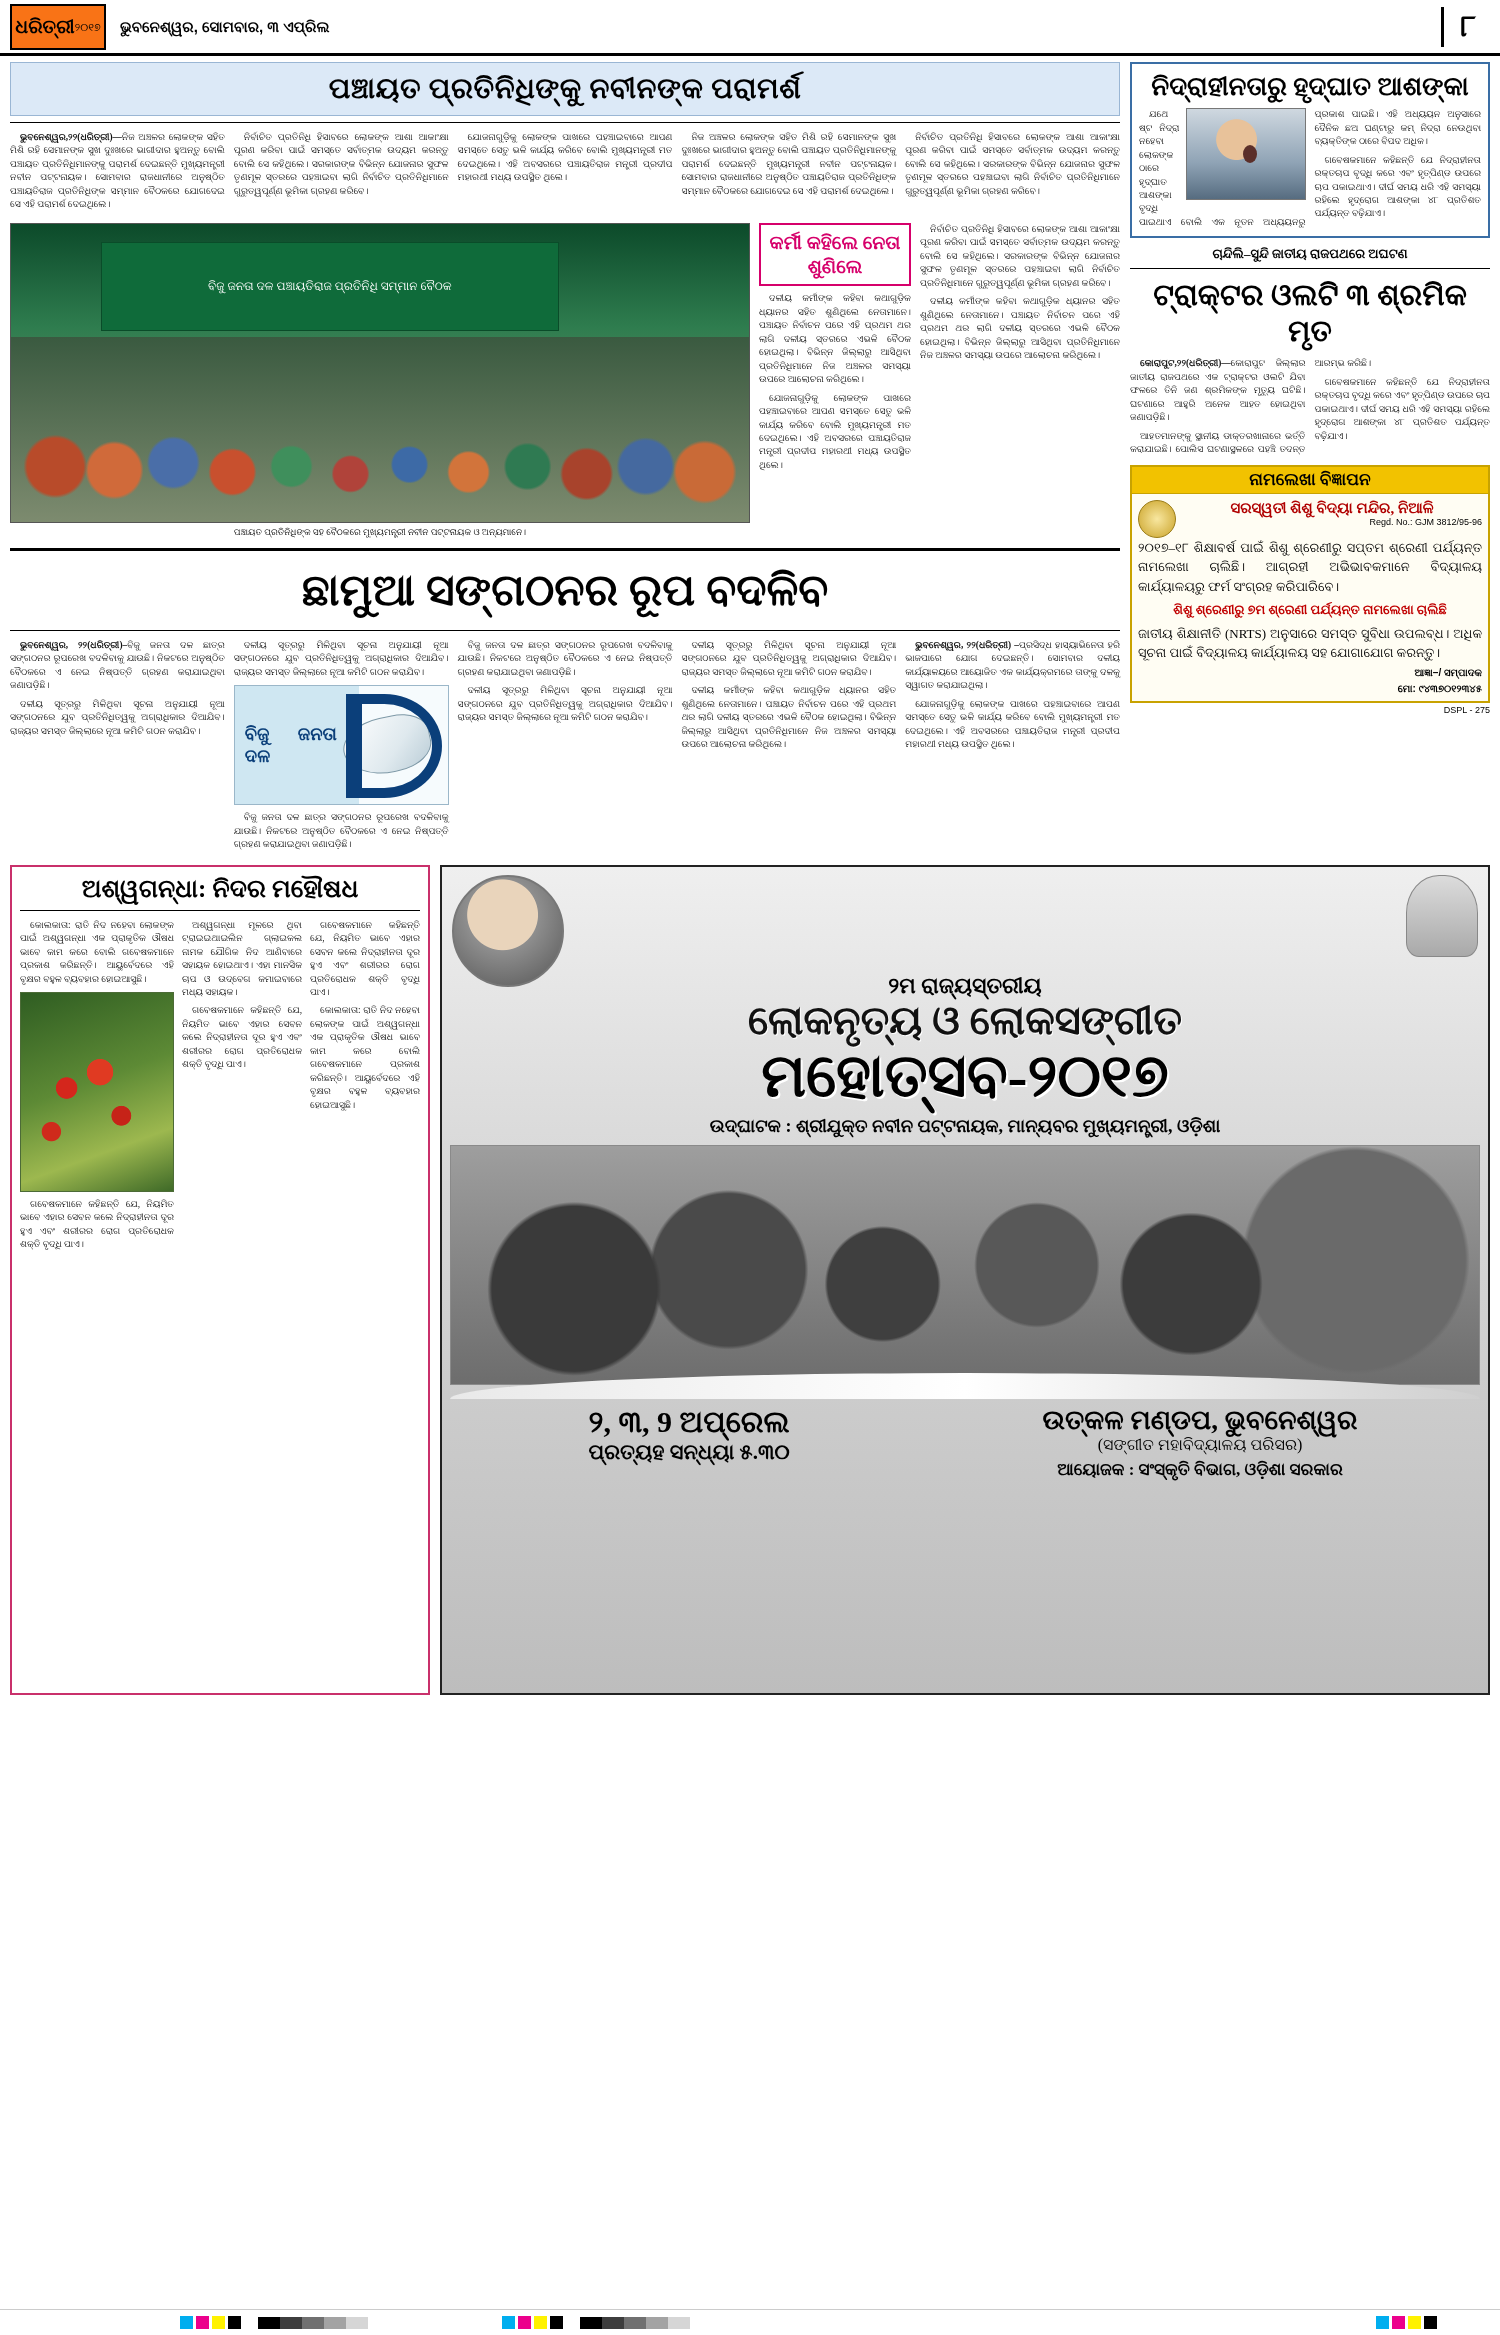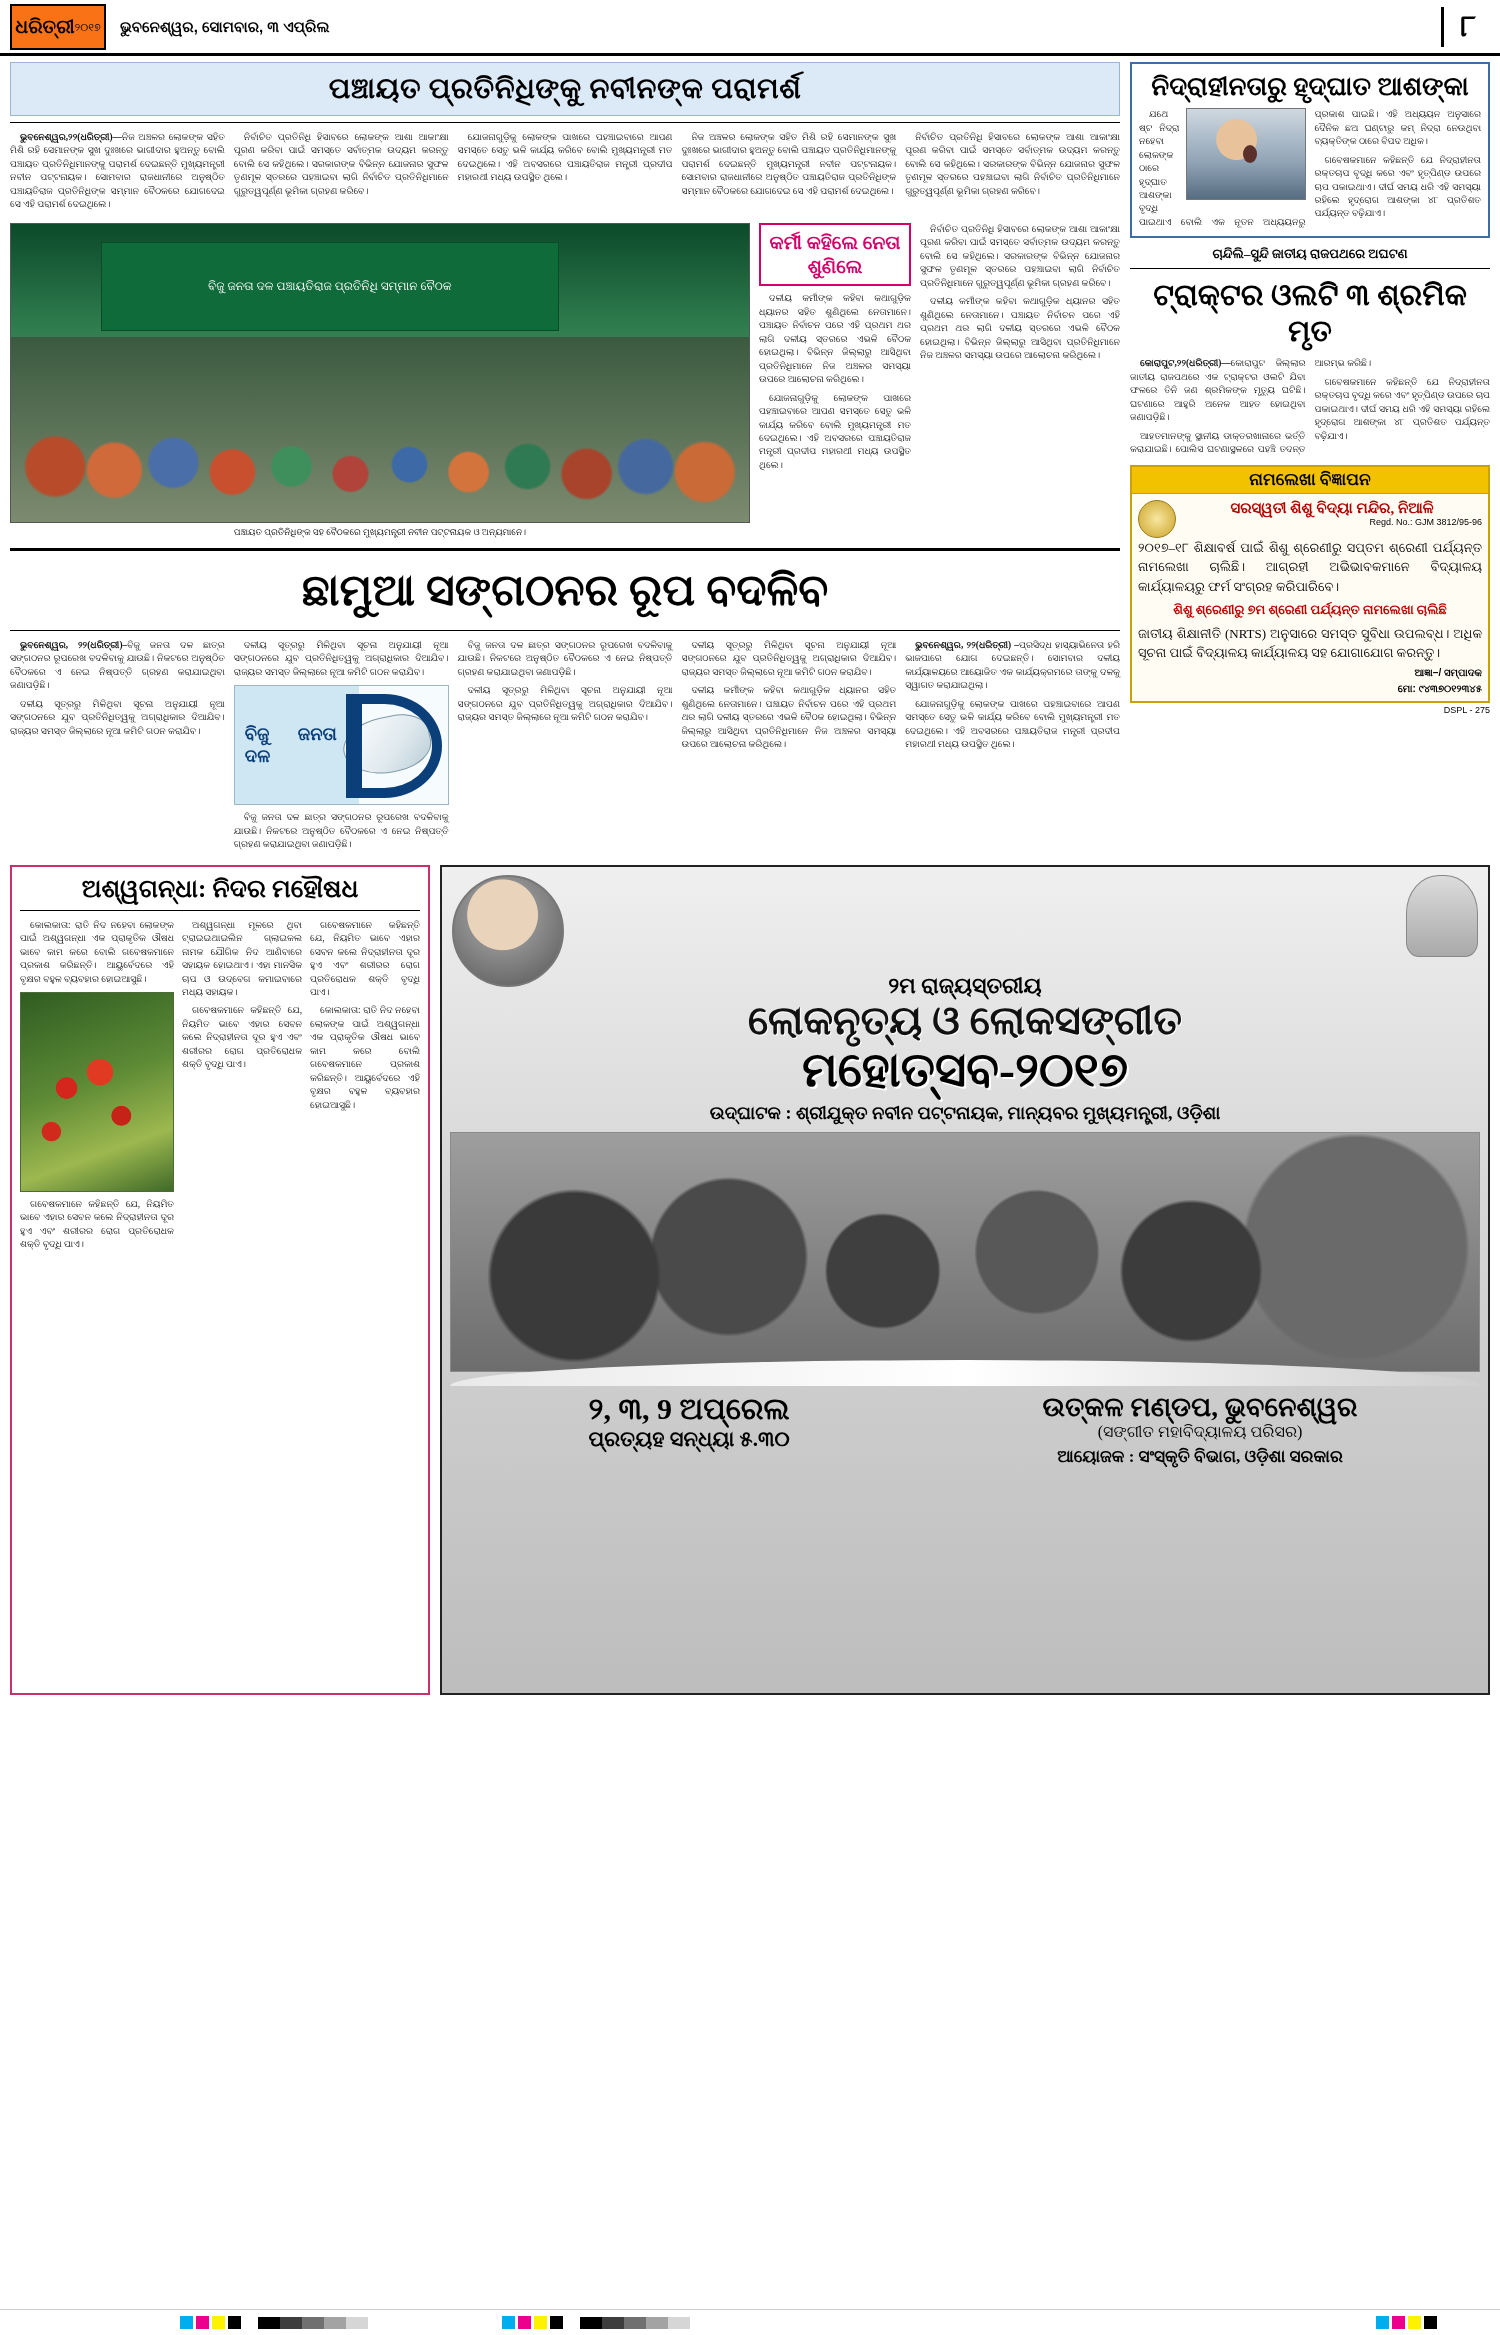--- a/index.html
+++ b/index.html
@@ -219,21 +219,21 @@
   .ad-line1 {
     text-align:center; font-size:22px; font-weight:bold;
     font-family:"Liberation Serif", serif; margin-top:-14px;
   }
   .ad-line2 {
     text-align:center; font-size:40px; font-weight:bold; color:#111;
     font-family:"Liberation Serif", serif; line-height:1.1;
     text-shadow:1px 1px 0 #fff;
   }
   .ad-line3 {
-    text-align:center; font-size:48px; font-weight:bold;
+    text-align:center; font-size:60px; font-weight:bold;
     font-family:"Liberation Serif", serif; line-height:1.05; margin:2px 0 8px;
     text-shadow:2px 2px 0 #ffffff;
   }
   .ad-line4 {
     text-align:center; font-size:18px; font-weight:bold;
     font-family:"Liberation Serif", serif; margin-bottom:8px;
   }
   .ad-dancers {
     height:240px; margin:0 8px;
     background:

